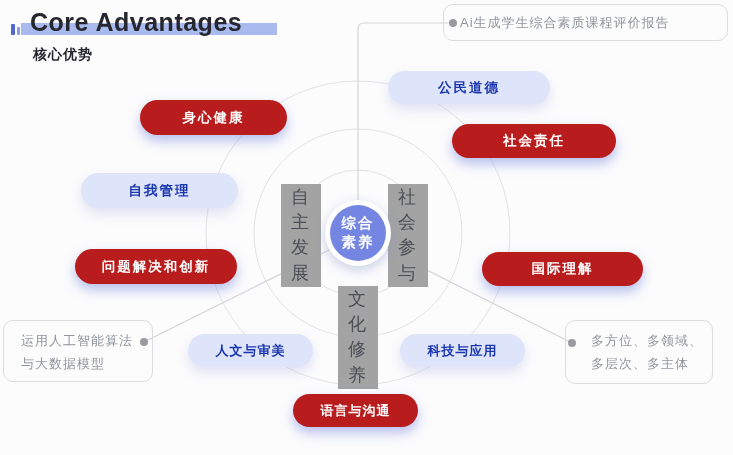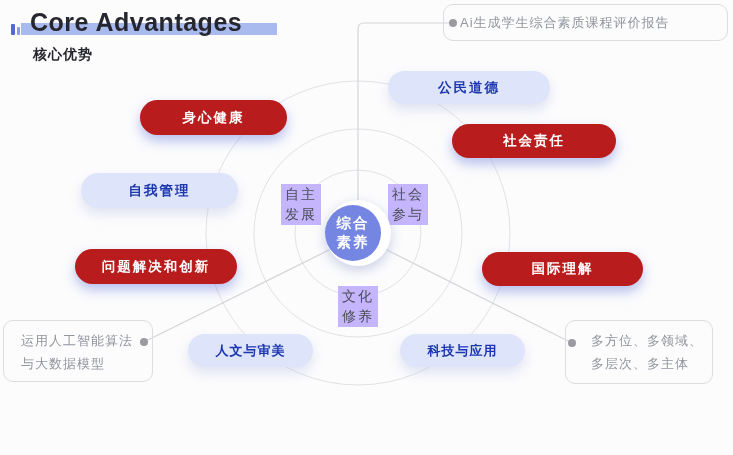--- a/index.html
+++ b/index.html
@@ -25,30 +25,30 @@
     position: absolute; left: 33px; top: 46px;
     font-size: 14px; font-weight: 700; color: #26262e; letter-spacing: 1px;
   }
 
   
   svg.lines { position: absolute; left: 0; top: 0; z-index: 0; }
 
   
   .sector-label {
     position: absolute; z-index: 2;
-    font-size: 14px; color: #4b4e56; line-height: 1.4; letter-spacing: 2px;
-    text-align: center; background: #c4b5fd; padding: 1px 2px;
+    font-size: 18px; color: #4b4e56; line-height: 1.4; letter-spacing: 2px;
+    text-align: center; background: #a3a3a3; padding: 1px 2px;
   }
 
   
   .center-circle-outer {
     position: absolute; left: 325px; top: 200px; width: 66px; height: 66px;
     background: #ffffff; border-radius: 50%; z-index: 3;
     box-shadow: 0 4px 12px rgba(140,150,200,0.45);
-    display: flex; align-items: center; justify-content: flex-start;
+    display: flex; align-items: center; justify-content: center;
   }
   .center-circle-inner {
     width: 56px; height: 56px; border-radius: 50%;
     background: #7586e2;
     display: flex; align-items: center; justify-content: center;
     text-align: center; color: #ffffff; font-weight: 700;
     font-size: 14.5px; line-height: 1.3; letter-spacing: 2px;
   }
 
   
@@ -132,20 +132,21 @@
   </div>
 
   <div class="pill solid" style="left:140px; top:100px; width:147px; height:35px;">身心健康</div>
   <div class="pill light" style="left:81px; top:173px; width:157px; height:35px;">自我管理</div>
   <div class="pill solid" style="left:75px; top:249px; width:162px; height:35px;">问题解决和创新</div>
   <div class="pill light" style="left:388px; top:71px; width:162px; height:33px;">公民道德</div>
   <div class="pill solid" style="left:452px; top:124px; width:164px; height:34px;">社会责任</div>
   <div class="pill solid" style="left:482px; top:252px; width:161px; height:34px;">国际理解</div>
   <div class="pill light" style="left:188px; top:334px; width:125px; height:33px; font-size:13px; letter-spacing:1px;">人文与审美</div>
   <div class="pill light" style="left:400px; top:334px; width:125px; height:33px; font-size:13px; letter-spacing:1px;">科技与应用</div>
+  <div class="pill solid" style="left:293px; top:394px; width:125px; height:33px; font-size:13px; letter-spacing:1px;">语言与沟通</div>
 
   <div class="callout top-right">
     <span>Ai生成学生综合素质课程评价报告</span>
   </div>
   <div class="callout bottom-left">
     <span class="line">运用人工智能算法</span>
     <span class="line">与大数据模型</span>
   </div>
   <div class="callout bottom-right">
     <span class="line">多方位、多领域、</span>

